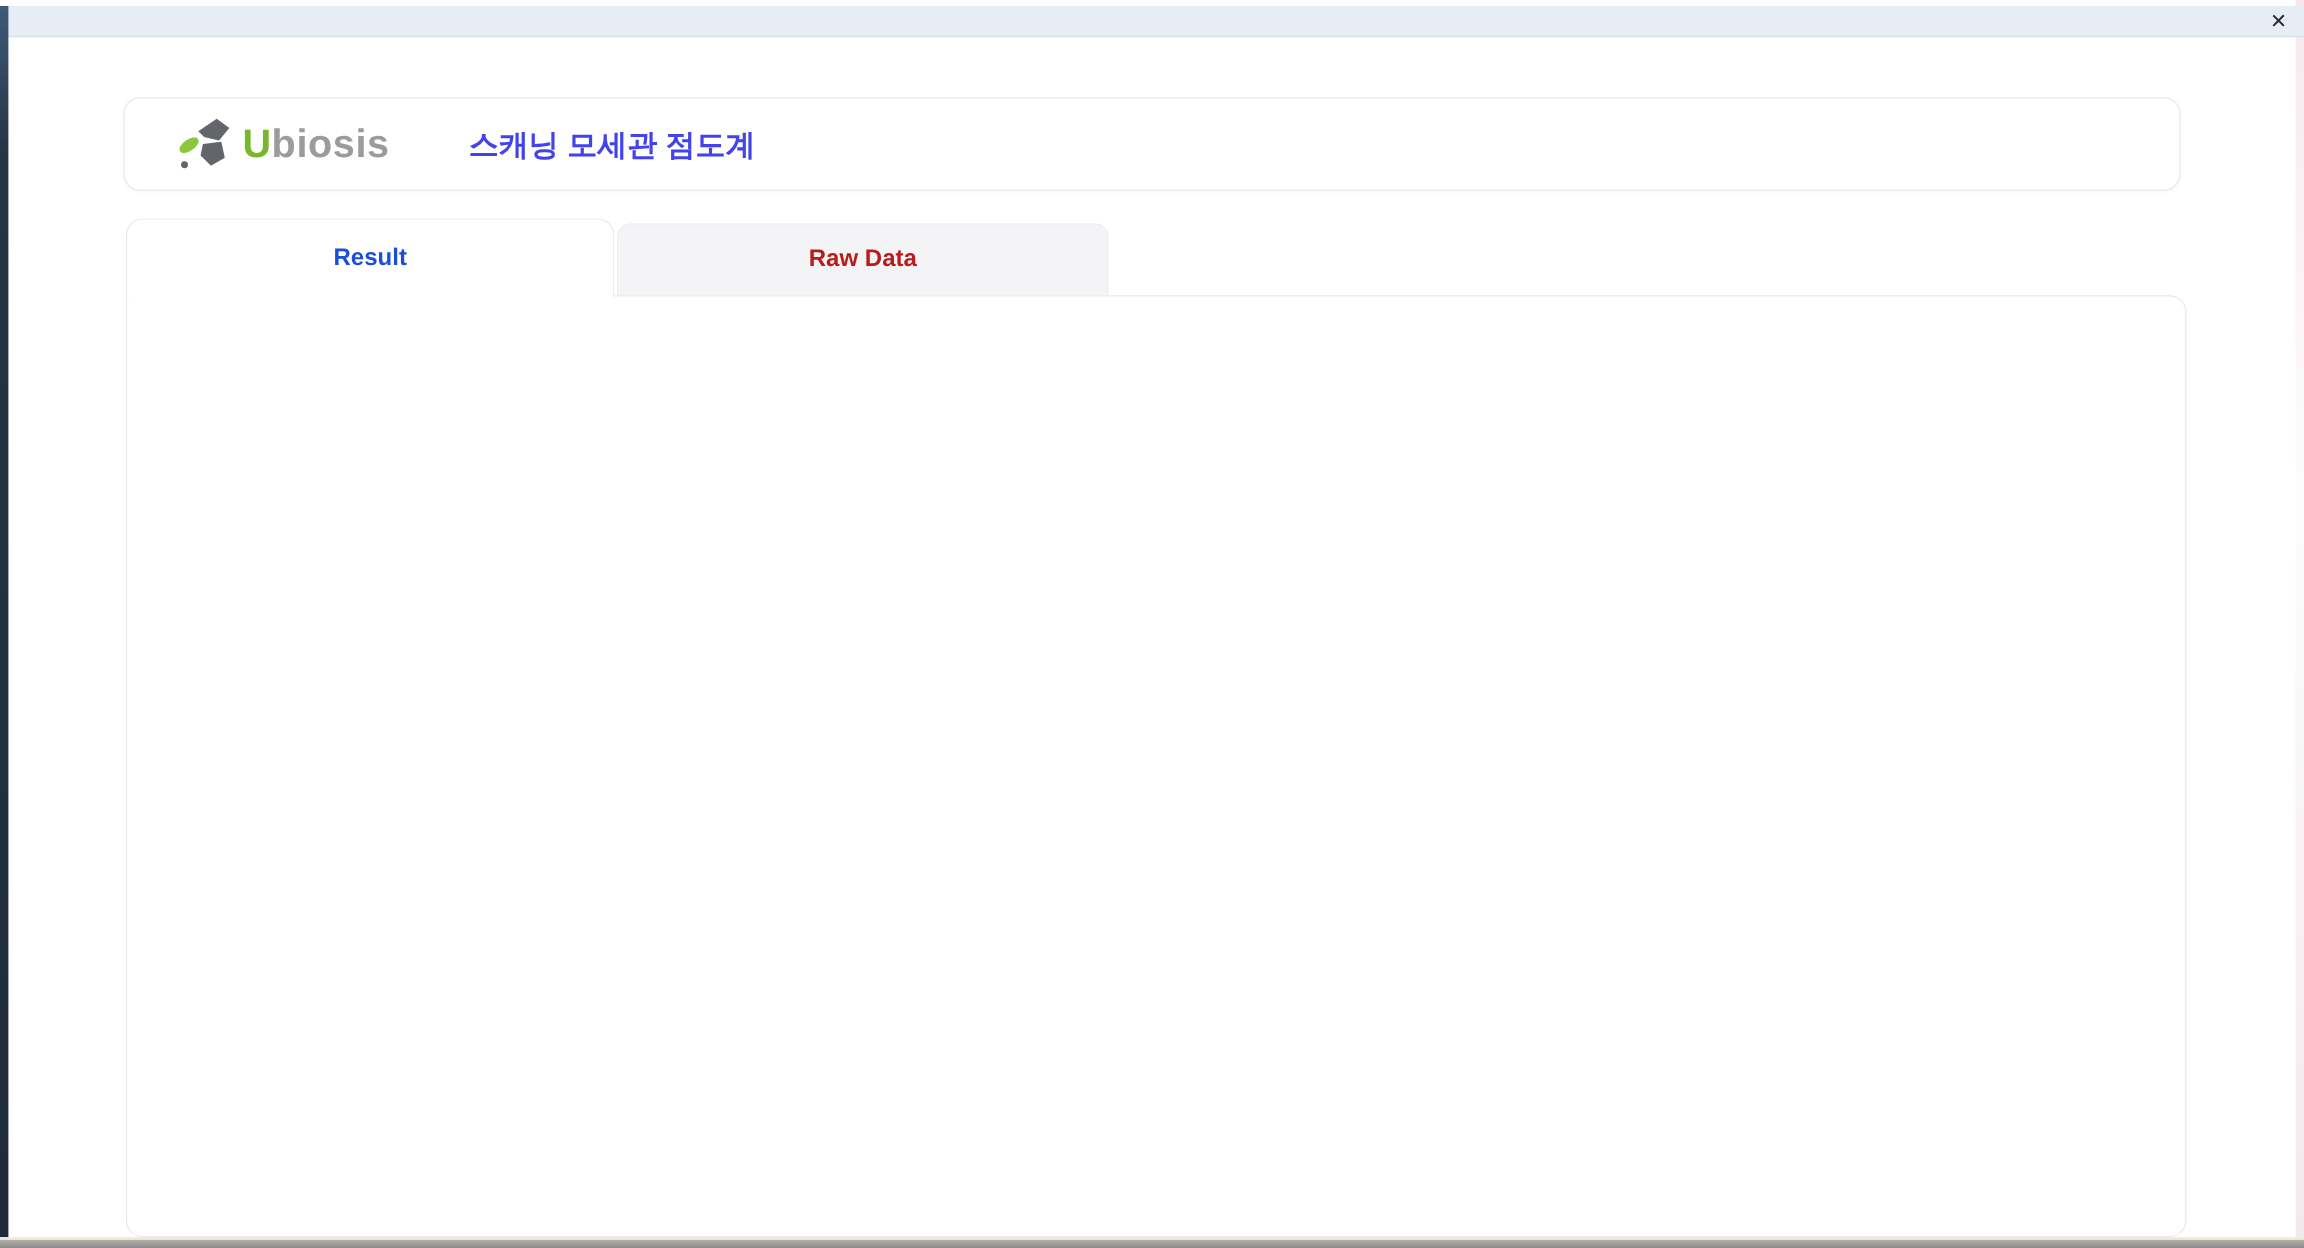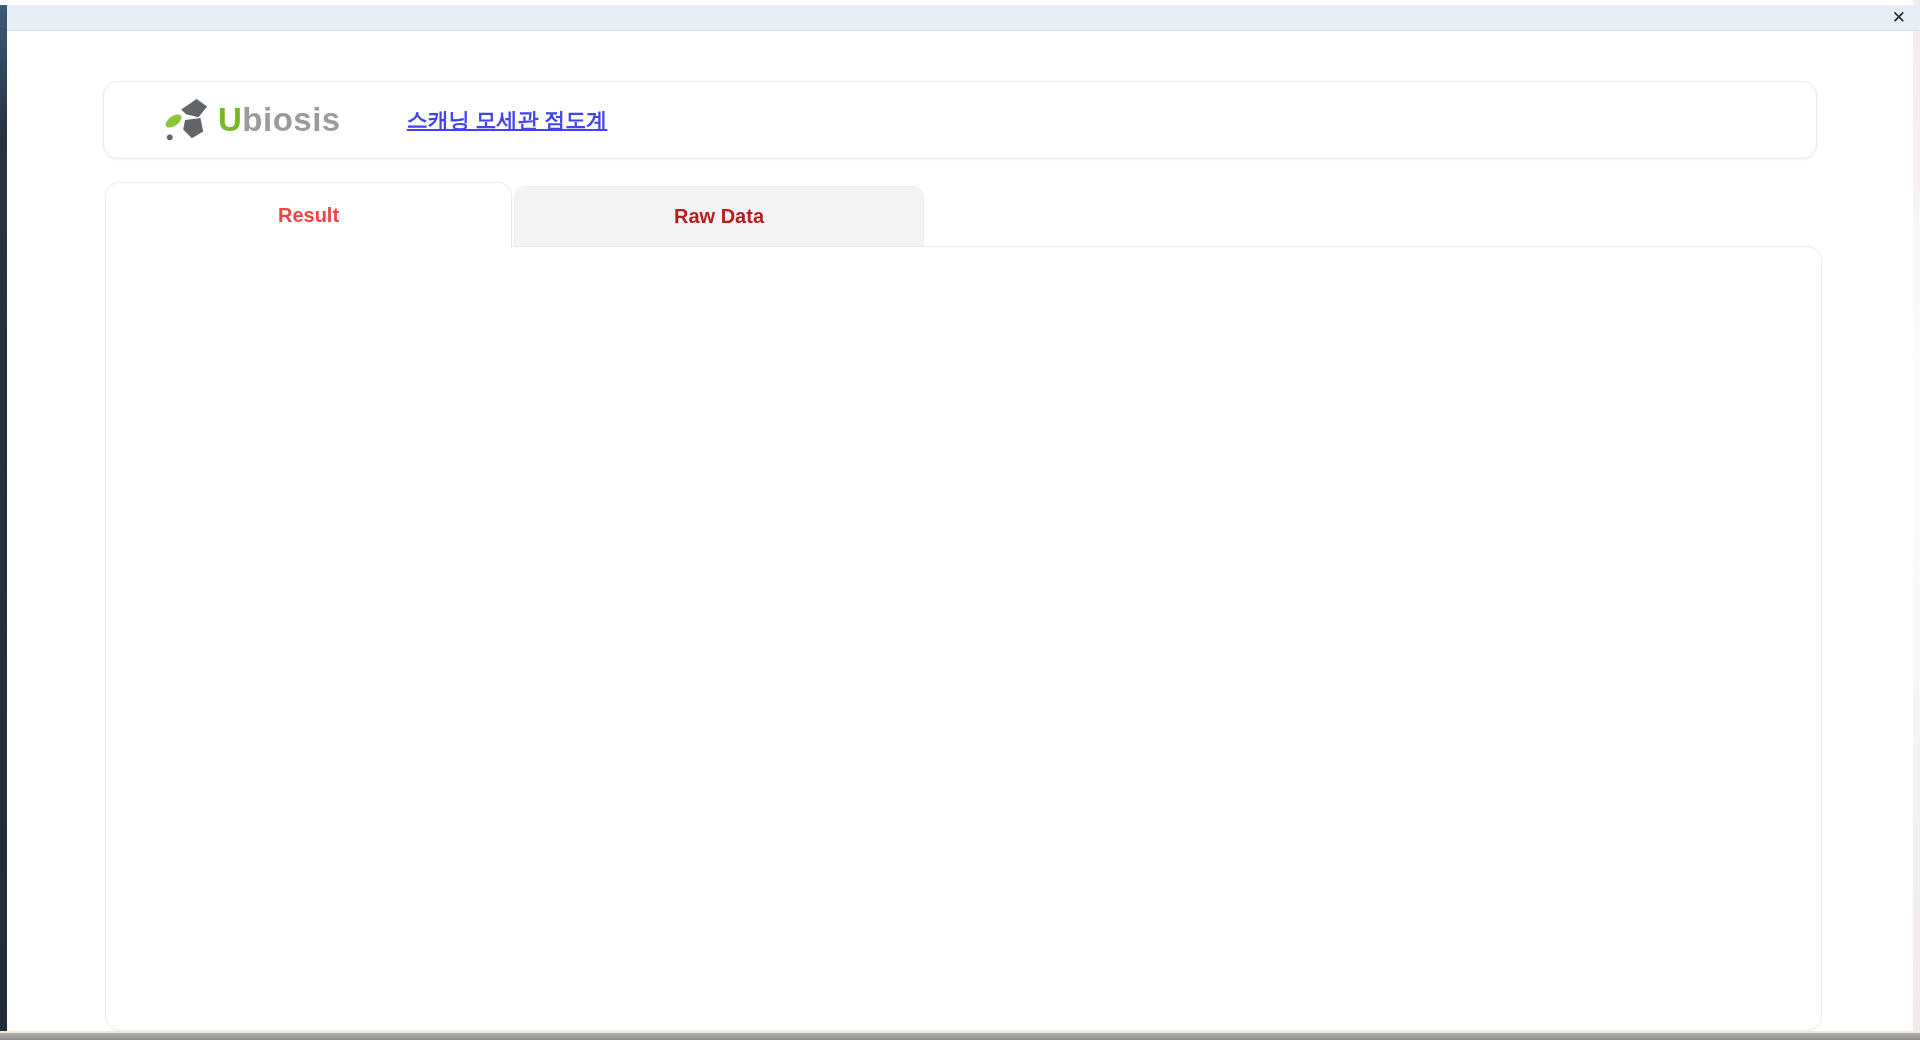--- a/index.html
+++ b/index.html
@@ -9,30 +9,30 @@
   
   .titlebar { position:absolute; left:0; top:5px; right:0; height:26px; background:#e7edf4; border-bottom:1px solid #d7dee7; z-index:10; }
   .close-btn { position:absolute; right:14px; top:2px; font-size:17px; color:#2a2a2a; cursor:default; line-height:22px; }
   .left-edge { position:absolute; left:0; top:5px; bottom:9px; width:7px; background:linear-gradient(#3d5a78,#263443 12%,#1f2b38); z-index:11; }
   .right-edge { position:absolute; right:0; top:0; bottom:0; width:7px; background:linear-gradient(#f6e9ee,#fdfdfd 40%,#f2e9ea); z-index:9; }
   .bottom-edge { position:absolute; left:0; right:0; bottom:0; height:9px; background:linear-gradient(#b3b0a6,#8c8c8c); border-top:2px solid #efe9da; z-index:11; }
 
   .card { position:absolute; background:#fff; border:1px solid #e9e9ee; border-radius:14px; box-shadow:0 1px 3px rgba(20,20,40,.04); }
 
   
-  .header-card { left:103px; top:81px; width:1714px; height:78px; display:flex; align-items:center; padding-left:60px; }
+  .header-card { left:103px; top:81px; width:1714px; height:78px; display:flex; align-items:center; padding-left:44px; }
   .logo { display:flex; align-items:center; gap:8px; }
   .logo-text { font-size:33px; font-weight:600; letter-spacing:.5px; }
   .logo-u { color:#76b82a; }
   .logo-rest { color:#9b9b9b; }
-  .app-title { margin-left:66px; font-size:21px; font-weight:bold; color:#4343ee;text-decoration:underline; }
+  .app-title { margin-left:66px; font-size:25px; font-weight:bold; color:#4343ee; }
 
   
   .tab { position:absolute; display:flex; align-items:center; justify-content:center; font-weight:bold; font-size:20px; cursor:pointer; }
-  .tab-result { left:105px; top:182px; width:407px; height:66px; background:#fff; border:1px solid #e9e9ee; border-bottom:none; border-radius:14px 14px 0 0; color:#ef4444; z-index:3; }
+  .tab-result { left:105px; top:182px; width:407px; height:66px; background:#fff; border:1px solid #e9e9ee; border-bottom:none; border-radius:14px 14px 0 0; color:#1d4ed8; z-index:3; }
   .tab-raw { left:514px; top:186px; width:410px; height:60px; background:#f4f4f6; border:1px solid #ededf0; border-bottom:none; border-radius:12px 12px 0 0; color:#b91c1c; z-index:3; }
 
   .panel { position:absolute; left:105px; top:246px; width:1717px; height:785px; background:#fff; border:1px solid #e9e9ee; border-radius:0 14px 14px 14px; z-index:2; }
 
   .sec-title { position:absolute; left:23px; top:17px; display:flex; align-items:center; gap:12px; font-size:21px; font-weight:bold; color:#3e3f46; }
 
   
   .file-info-card { left:127px; top:277px; width:1097px; height:158px; }
   .fields { position:absolute; left:22px; top:63px; right:34px; display:flex; gap:17px; }
   .field { flex:1; border:1px solid #f3f3f6; border-top:none; border-radius:5px; overflow:hidden; box-shadow:0 1px 2px rgba(0,0,0,.04); }

